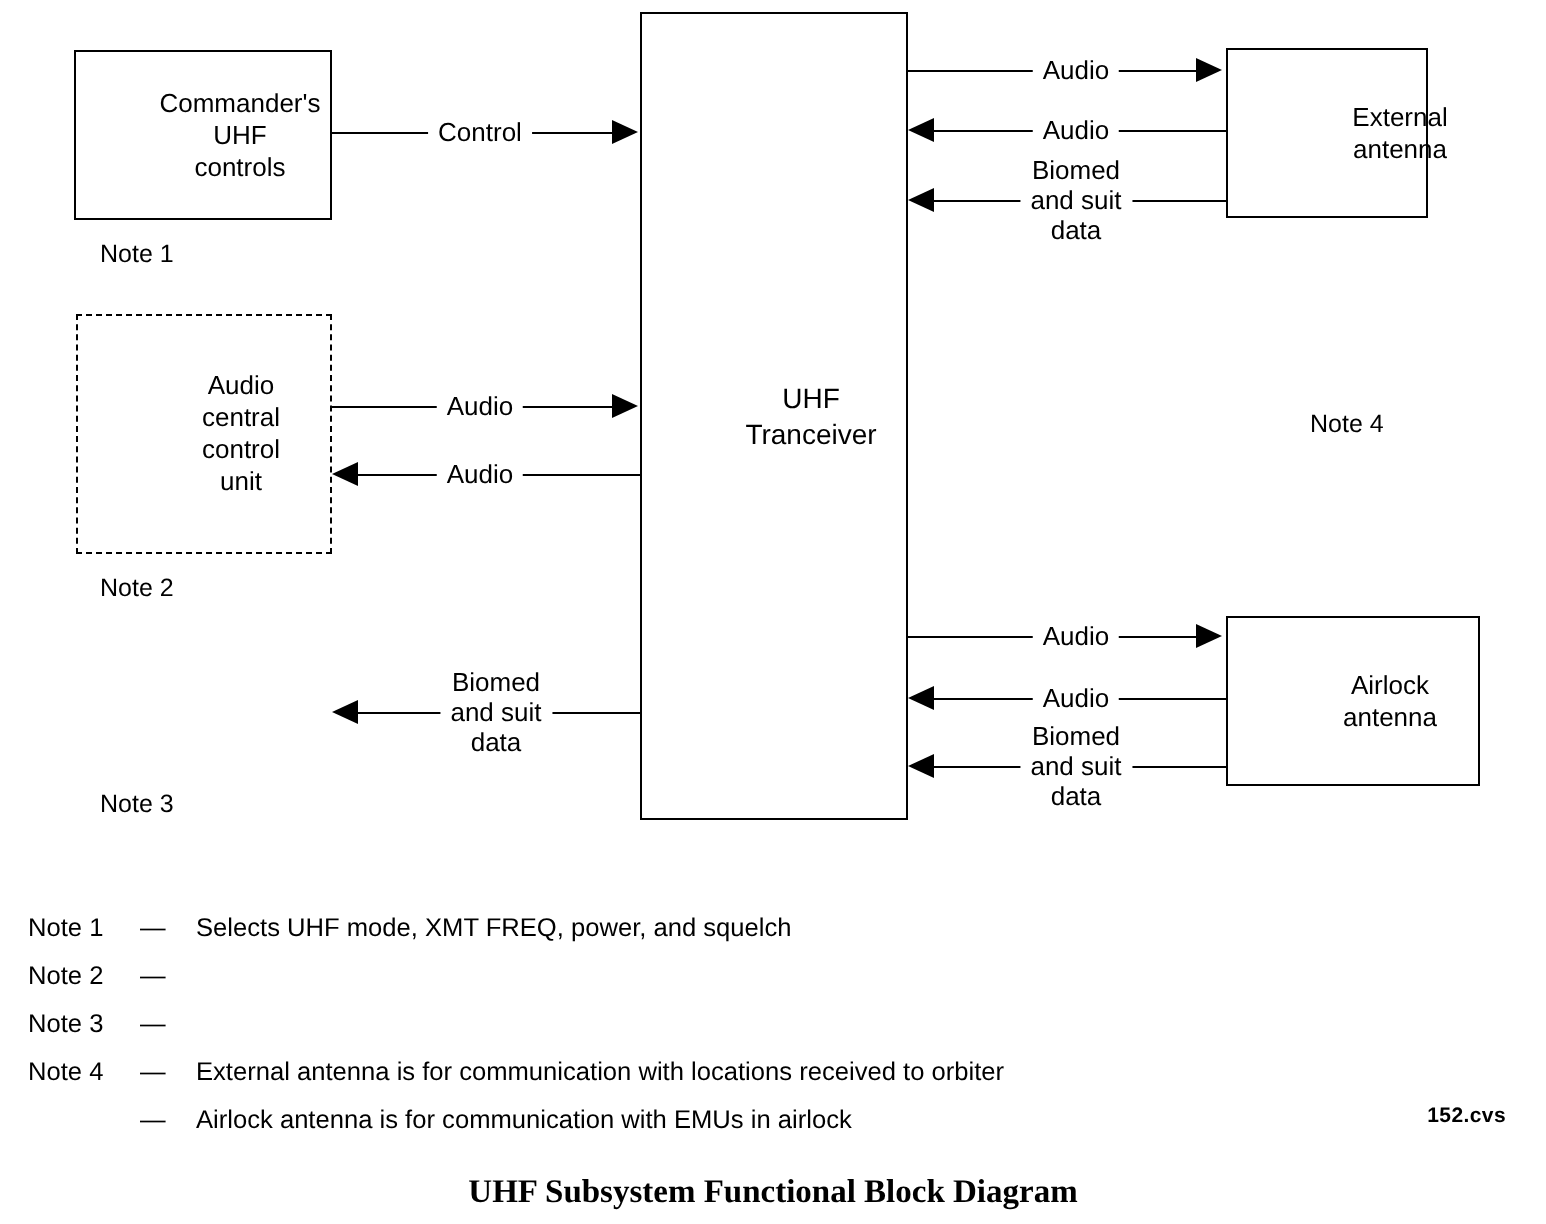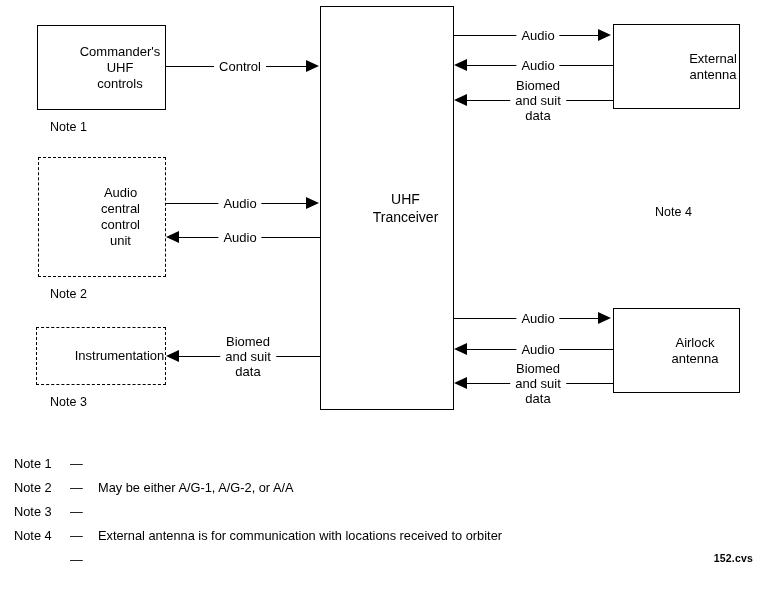--- a/index.html
+++ b/index.html
@@ -137,31 +137,28 @@
   <div class="note-cap" style="left:50px; top:120px;">Note 1</div>
 
   <div class="block dashed" style="left:38px; top:157px; width:128px; height:120px;">
     <span>Audio
 central
 control
 unit</span>
   </div>
   <div class="note-cap" style="left:50px; top:287px;">Note 2</div>
 
-  <div class="block dashed" style="left:36px; top:327px; width:130px; height:58px;">
-    <span>Instrumentation</span>
-  </div>
   <div class="note-cap" style="left:50px; top:395px;">Note 3</div>
 
   <div class="block solid" style="left:320px; top:6px; width:134px; height:404px; font-size:14px; line-height:18px;">
     <span>UHF
 Tranceiver</span>
   </div>
 
-  <div class="block solid" style="left:613px; top:24px; width:127px; height:85px;padding-left:36px;">
+  <div class="block solid" style="left:613px; top:24px; width:101px; height:85px;padding-left:36px;">
     <span>External
 antenna</span>
   </div>
 
   <div class="block solid" style="left:613px; top:308px; width:127px; height:85px;align-items:center;">
     <span>Airlock
 antenna</span>
   </div>
 
   <div class="note-cap" style="left:655px; top:205px;">Note 4</div>
@@ -209,36 +206,38 @@
   <div class="hline" style="left:466px; top:383px; width:147px;"></div>
   <div class="arrow left" style="left:454px; top:377px;"></div>
   <div class="flow-label" style="left:538px; top:383px;">Biomed
 and suit
 data</div>
 
   <div class="notes">
     <div class="note-row">
       <span class="note-key">Note 1</span>
       <span class="note-dash">—</span>
+      <span class="note-text">Selects UHF mode, XMT FREQ, power, and squelch</span>
     </div>
     <div class="note-row">
       <span class="note-key">Note 2</span>
       <span class="note-dash">—</span>
-      <span class="note-text">May be either A/G-1, A/G-2, or A/A</span>
     </div>
     <div class="note-row">
       <span class="note-key">Note 3</span>
       <span class="note-dash">—</span>
     </div>
     <div class="note-row">
       <span class="note-key">Note 4</span>
       <span class="note-dash">—</span>
       <span class="note-text">External antenna is for communication with locations received to orbiter</span>
     </div>
     <div class="note-row">
       <span class="note-key"></span>
       <span class="note-dash">—</span>
+      <span class="note-text">Airlock antenna is for communication with EMUs in airlock</span>
     </div>
   </div>
 
   <div class="fig-id">152.cvs</div>
+  <div class="fig-title">UHF Subsystem Functional Block Diagram</div>
 
 </div>
 
 </body></html>

